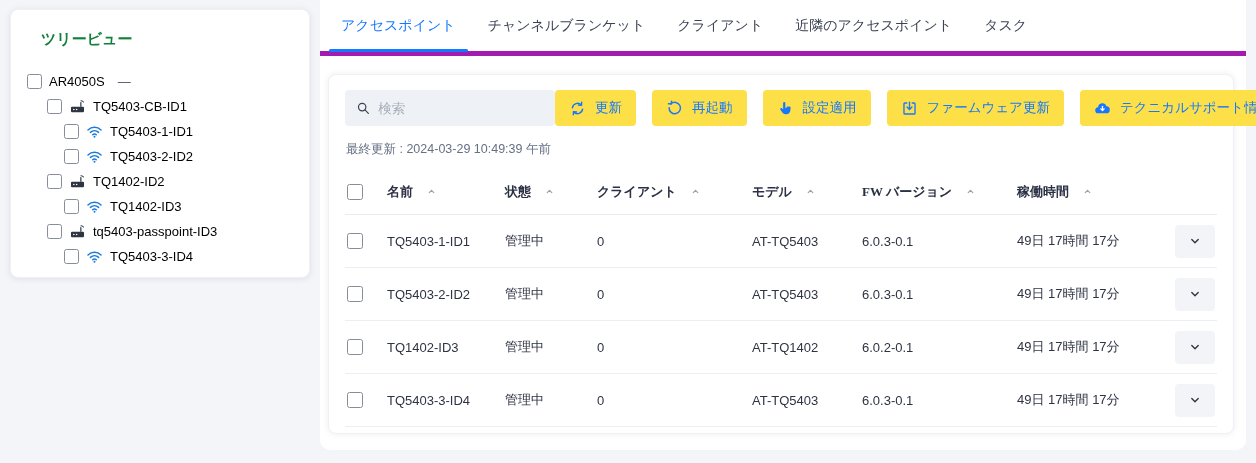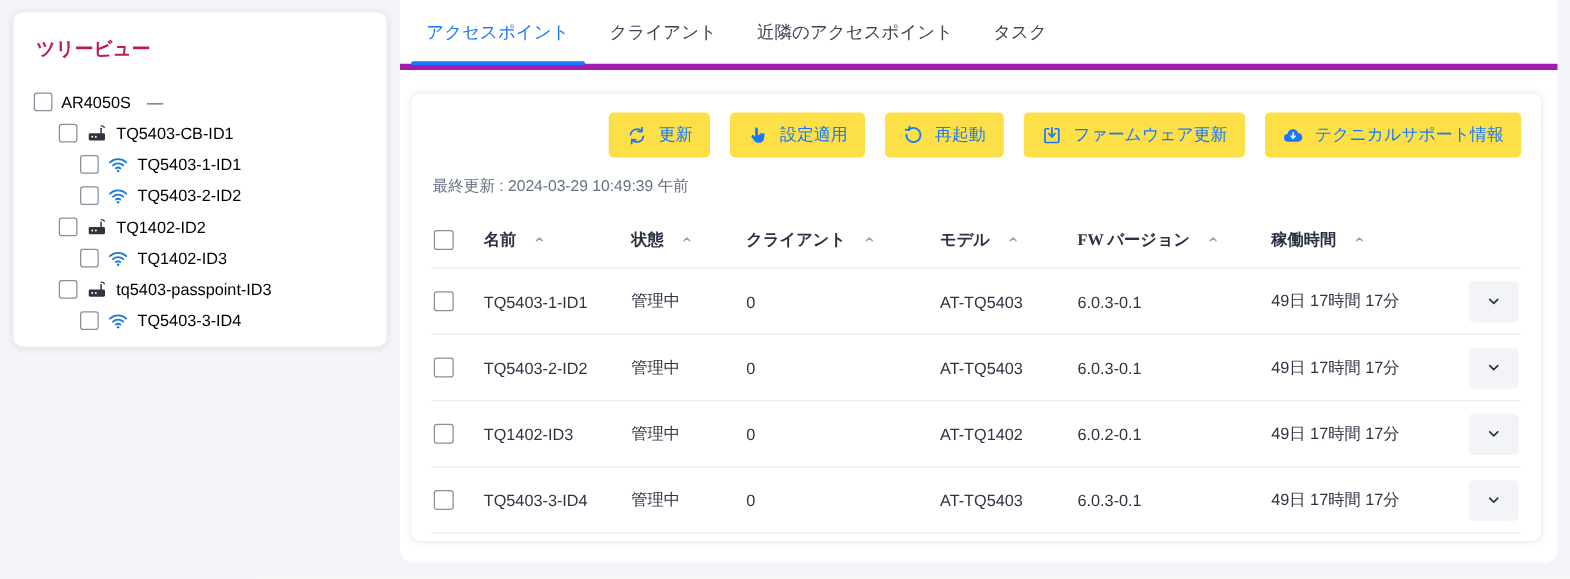--- a/index.html
+++ b/index.html
@@ -15,21 +15,21 @@
   .icon svg { width:100%; height:100%; display:block; }
 
   
   .tree-card {
     position:absolute; left:10px; top:9px; width:300px; height:269px;
     background:#fff; border-radius:8px;
     border:1px solid #eef0f4;
     box-shadow:0 1px 6px rgba(25,39,80,.10);
     padding:14px 16px;
   }
-  .tree-title { font-size:15px; font-weight:700; color:#be185d; margin:6px 0 20px 2px; }
+  .tree-title { font-size:15px; font-weight:700; color:#15803d; margin:6px 0 20px 14px; }
   .tree-row { display:flex; align-items:center; height:25px; gap:7px; cursor:default; }
   .tree-row.lvl0 { padding-left:0; }
   .tree-row.lvl1 { padding-left:20px; }
   .tree-row.lvl2 { padding-left:37px; }
   .cb {
     width:15px; height:15px; flex:0 0 auto;
     border:1.5px solid #878e99; border-radius:2.5px; background:#fff;
   }
   .tree-icon { width:17px; height:17px; flex:0 0 auto; }
   .tree-label { font-size:13px; color:#000000; white-space:nowrap; }
@@ -200,55 +200,65 @@
           </svg>
         </span>
         <span class="tree-label">TQ5403-3-ID4</span>
       </div>
     </div>
 </aside>
 
 <main class="panel">
   <nav class="tabs" id="tabs">
       <div class="tab active">アクセスポイント</div>
+      <div class="tab">チャンネルブランケット</div>
       <div class="tab">クライアント</div>
       <div class="tab">近隣のアクセスポイント</div>
       <div class="tab">タスク</div>
     </nav>
 
   <section class="card">
     <div class="toolbar">
+      <label class="search">
+        <span class="icon">
+            <svg viewBox="0 0 24 24">
+              <circle cx="10.5" cy="10.5" r="6.3" fill="none" stroke="#3a4150" stroke-width="2"></circle>
+              <line x1="15.3" y1="15.3" x2="21" y2="21" stroke="#3a4150" stroke-width="2" stroke-linecap="round"></line>
+            </svg>
+          </span>
+        <input placeholder="検索" style="">
+      </label>
       <div class="actions" id="actions">
           <button class="act-btn">
             <span class="icon">
               <svg viewBox="0 0 24 24" fill="none" stroke="#1677ff" stroke-width="2" stroke-linecap="round">
                 <path d="M19.2 13a7.3 7.3 0 0 1-12.6 3.9"></path>
                 <path d="M4.8 11A7.3 7.3 0 0 1 17.4 7.1"></path>
                 <polyline points="17.9,3.1 17.6,7.4 13.3,7.1"></polyline>
                 <polyline points="6.1,20.9 6.4,16.6 10.7,16.9"></polyline>
               </svg>
             </span>
             <span>更新</span>
           </button>
           <button class="act-btn">
             <span class="icon">
-              <svg viewBox="0 0 24 24" fill="#1677ff">
-                <path d="M10.2 2.8c.85 0 1.55.7 1.55 1.55v6.9l1.35.25.35-1.15c.25-.8 1.1-1.25 1.9-1l.95.3c.35-.5 1-.75 1.6-.6.85.2 1.4.95 1.3 1.8l-.55 4.6c-.3 2.6-2.5 4.55-5.1 4.55h-1.75c-1.55 0-3-.75-3.9-2l-3.1-4.3c-.45-.65-.35-1.55.25-2.05.6-.5 1.5-.45 2.05.1l1.55 1.5V4.35c0-.85.7-1.55 1.55-1.55z"></path>
-              </svg>
-            </span>
-            <span>設定適用</span>
+              <svg viewBox="0 0 24 24" fill="none" stroke="#1677ff" stroke-width="2.1" stroke-linecap="round">
+                <path d="M7.1 5.3a8 8 0 1 1-2.7 5.6"></path>
+                <polyline points="7.9,1.9 7.3,5.7 3.5,5.2"></polyline>
+              </svg>
+            </span>
+            <span>再起動</span>
           </button>
           <button class="act-btn">
             <span class="icon">
-              <svg viewBox="0 0 24 24" fill="none" stroke="#1677ff" stroke-width="2.1" stroke-linecap="round">
-                <path d="M7.1 5.3a8 8 0 1 1-2.7 5.6"></path>
-                <polyline points="7.9,1.9 7.3,5.7 3.5,5.2"></polyline>
-              </svg>
-            </span>
-            <span>再起動</span>
+              <svg viewBox="0 0 24 24" fill="#1677ff">
+                <path d="M10.2 2.8c.85 0 1.55.7 1.55 1.55v6.9l1.35.25.35-1.15c.25-.8 1.1-1.25 1.9-1l.95.3c.35-.5 1-.75 1.6-.6.85.2 1.4.95 1.3 1.8l-.55 4.6c-.3 2.6-2.5 4.55-5.1 4.55h-1.75c-1.55 0-3-.75-3.9-2l-3.1-4.3c-.45-.65-.35-1.55.25-2.05.6-.5 1.5-.45 2.05.1l1.55 1.5V4.35c0-.85.7-1.55 1.55-1.55z"></path>
+              </svg>
+            </span>
+            <span>設定適用</span>
           </button>
           <button class="act-btn">
             <span class="icon">
               <svg viewBox="0 0 24 24" fill="none" stroke="#1677ff" stroke-width="1.9" stroke-linecap="round" stroke-linejoin="round">
                 <path d="M8.2 4.2H5.4c-.66 0-1.2.54-1.2 1.2v13.2c0 .66.54 1.2 1.2 1.2h13.2c.66 0 1.2-.54 1.2-1.2V5.4c0-.66-.54-1.2-1.2-1.2h-2.8"></path>
                 <line x1="12" y1="3.2" x2="12" y2="13.2"></line>
                 <polyline points="8.6,9.8 12,13.4 15.4,9.8"></polyline>
               </svg>
             </span>
             <span>ファームウェア更新</span>

